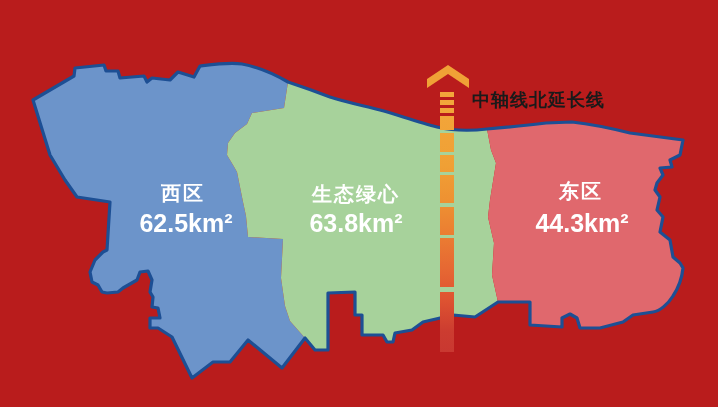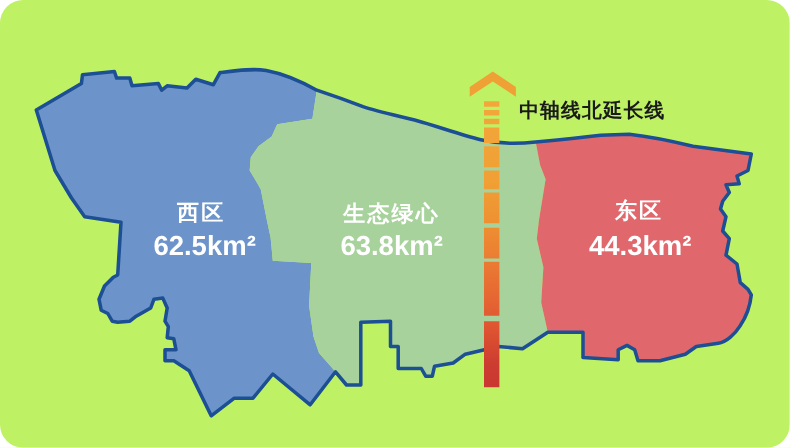--- a/index.html
+++ b/index.html
@@ -5,23 +5,22 @@
   html, body {
     margin: 0;
     padding: 0;
     background: #ffffff;
     font-family: "Liberation Sans", "DejaVu Sans", sans-serif;
   }
   .stage {
     position: relative;
     width: 718px;
     height: 407px;
-    background: #bef264;
+    background: #b91c1c;
     overflow: hidden;
-    border-radius: 21px;
   }
   svg { display: block; }
   .region-name {
     font-size: 20px;
     font-weight: bold;
     fill: #ffffff;
     text-anchor: middle;
     letter-spacing: 2px;
   }
   .region-area {

